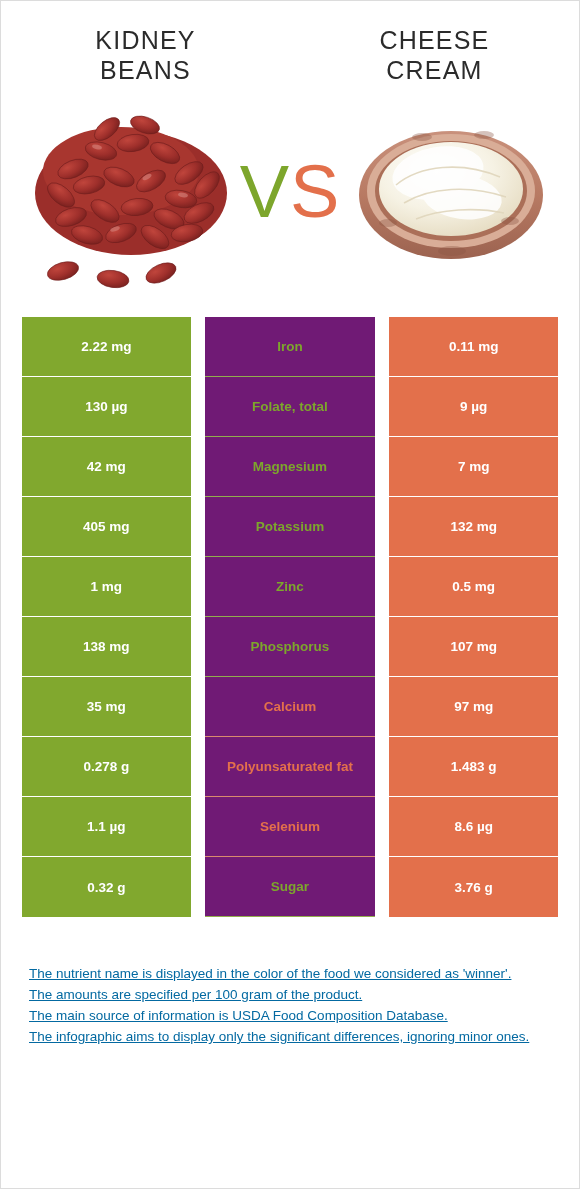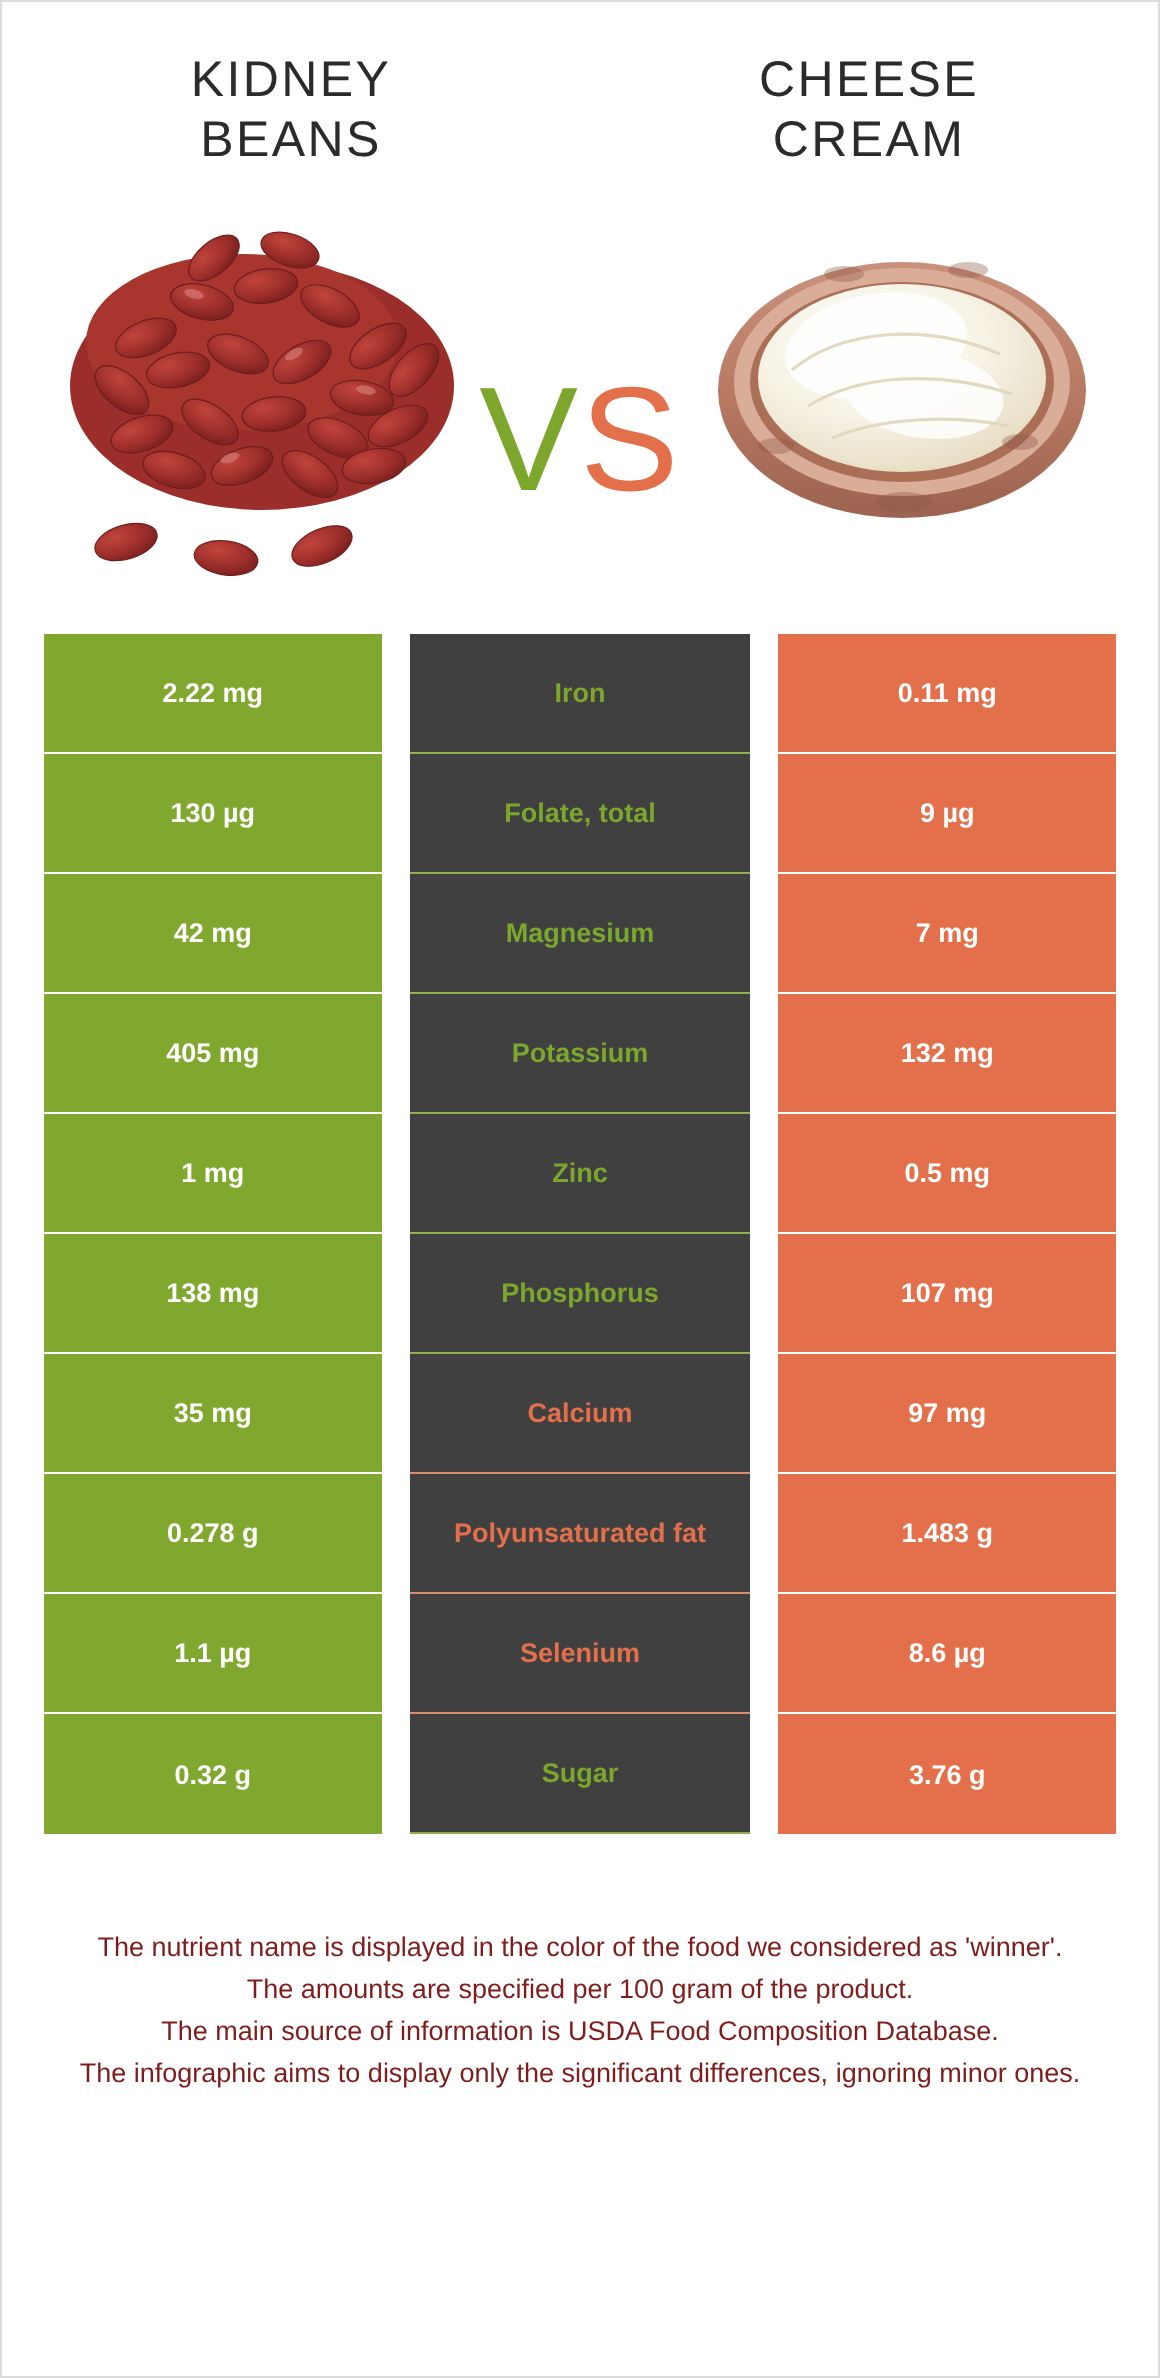--- a/index.html
+++ b/index.html
@@ -61,21 +61,20 @@
     position: absolute;
     left: 0; right: 0;
     top: 82px;
     text-align: center;
     font-size: 74px;
     line-height: 74px;
     font-weight: 400;
     letter-spacing: 1px;
     font-family: "Liberation Sans", sans-serif;
     z-index: 5;
-    margin-top: 28px;
   }
   .vs .v { color: #7da62c; }
   .vs .s { color: #e3704b; }
 
   
   .table {
     margin: 14px 21px 0 21px;
     width: 536px;
     box-sizing: border-box;
   }
@@ -99,44 +98,45 @@
     border-bottom: 1px solid #ffffff;
   }
   .cell-right {
     width: 178px;
     color: #ffffff;
     background: #e3704b;
     border-bottom: 1px solid #ffffff;
   }
   .cell-mid {
     width: 180px;
-    background: #404040;
+    background: #701a75;
     font-weight: 600;
   }
   .cell-mid.win-left {
     color: #7da62c;
     border-bottom: 1px solid #93ad4e;
   }
   .cell-mid.win-right {
     color: #e3704b;
     border-bottom: 1px solid #d98b6d;
   }
   .row:last-child .cell-left,
   .row:last-child .cell-right {
     border-bottom: none;
   }
 
   
   .footnote {
     margin: 46px 28px 0 28px;
-    text-align: center;
+    text-align: left;
     font-size: 13.5px;
     line-height: 21px;
-    color: #7f1d1d;
+    color: #0369a1;
     font-weight: 400;
+    text-decoration: underline;
   }
 </style>
 </head>
 <body>
 
 <div class="page">
 
   <div class="header">
     <div class="title">
       <span class="t-line">KIDNEY</span>

